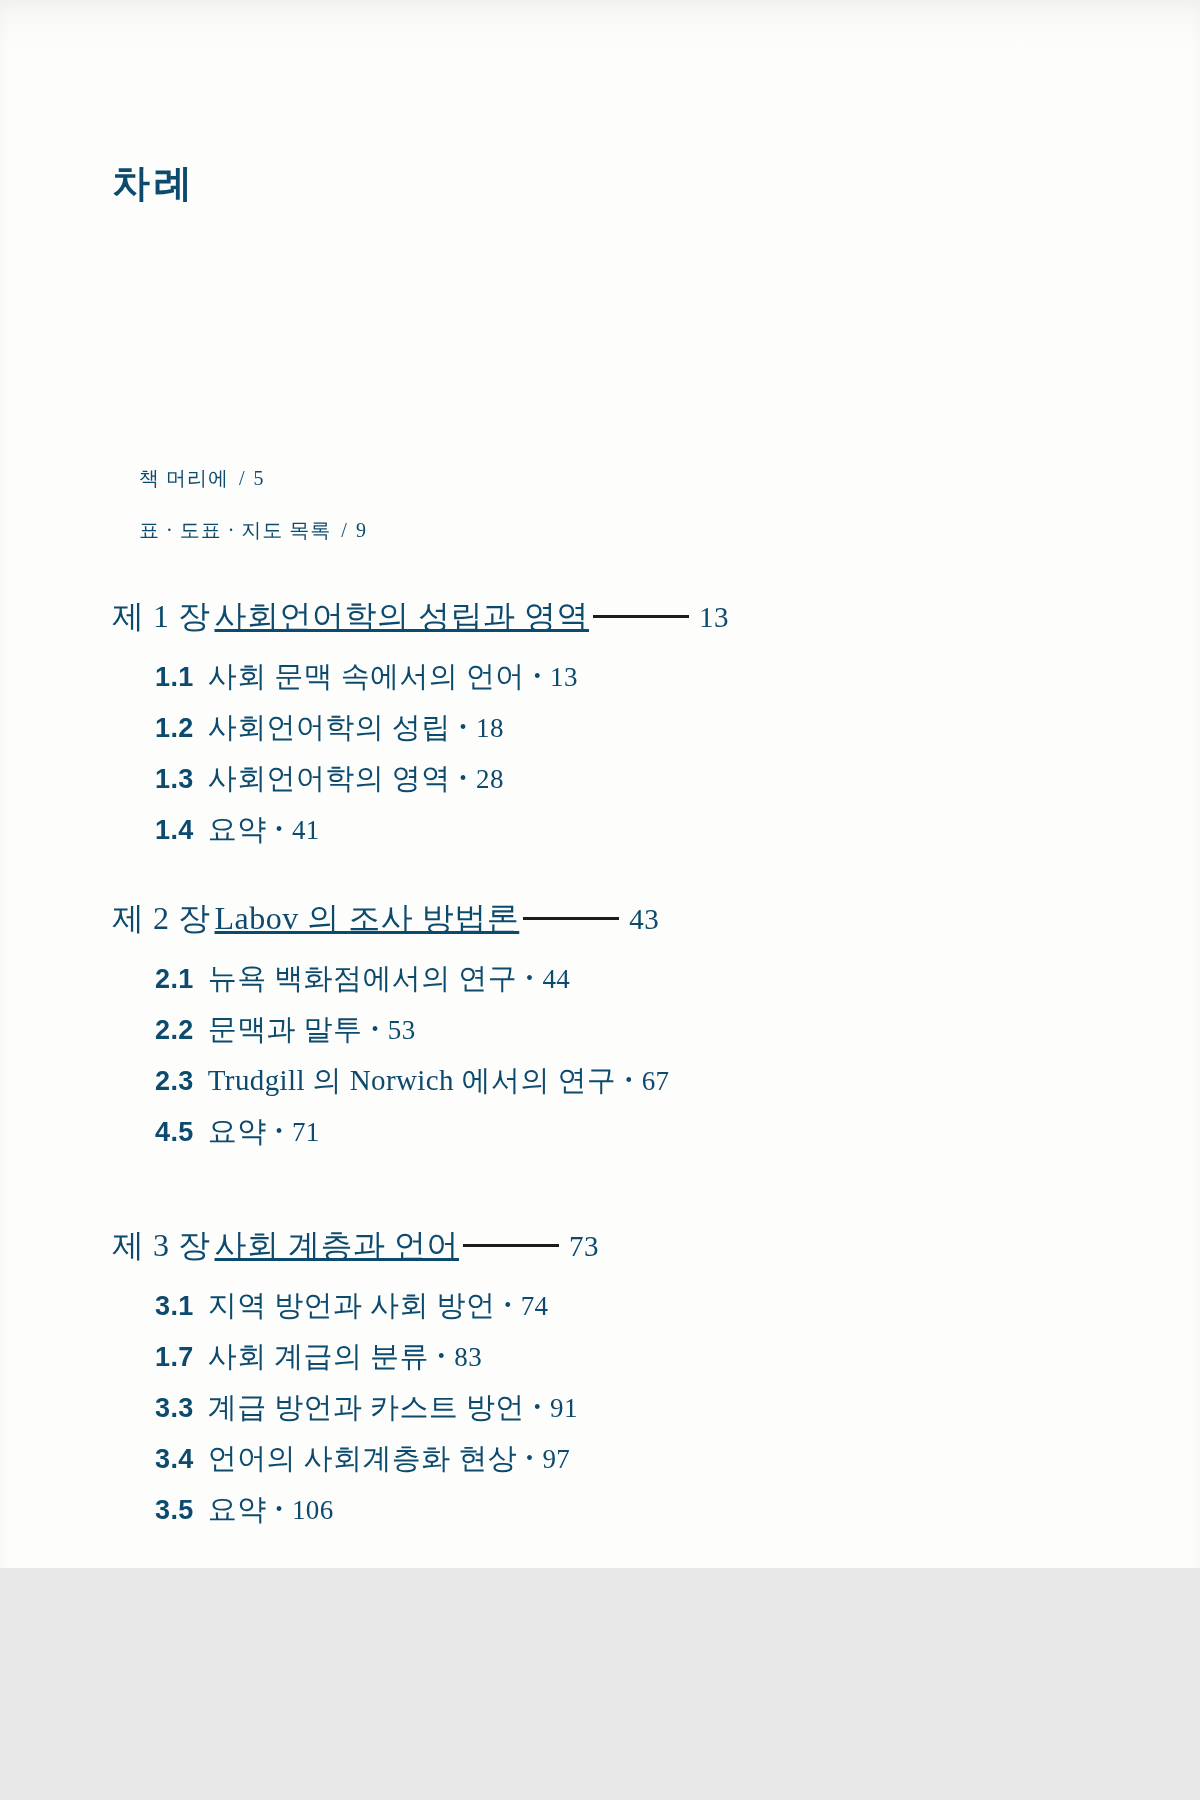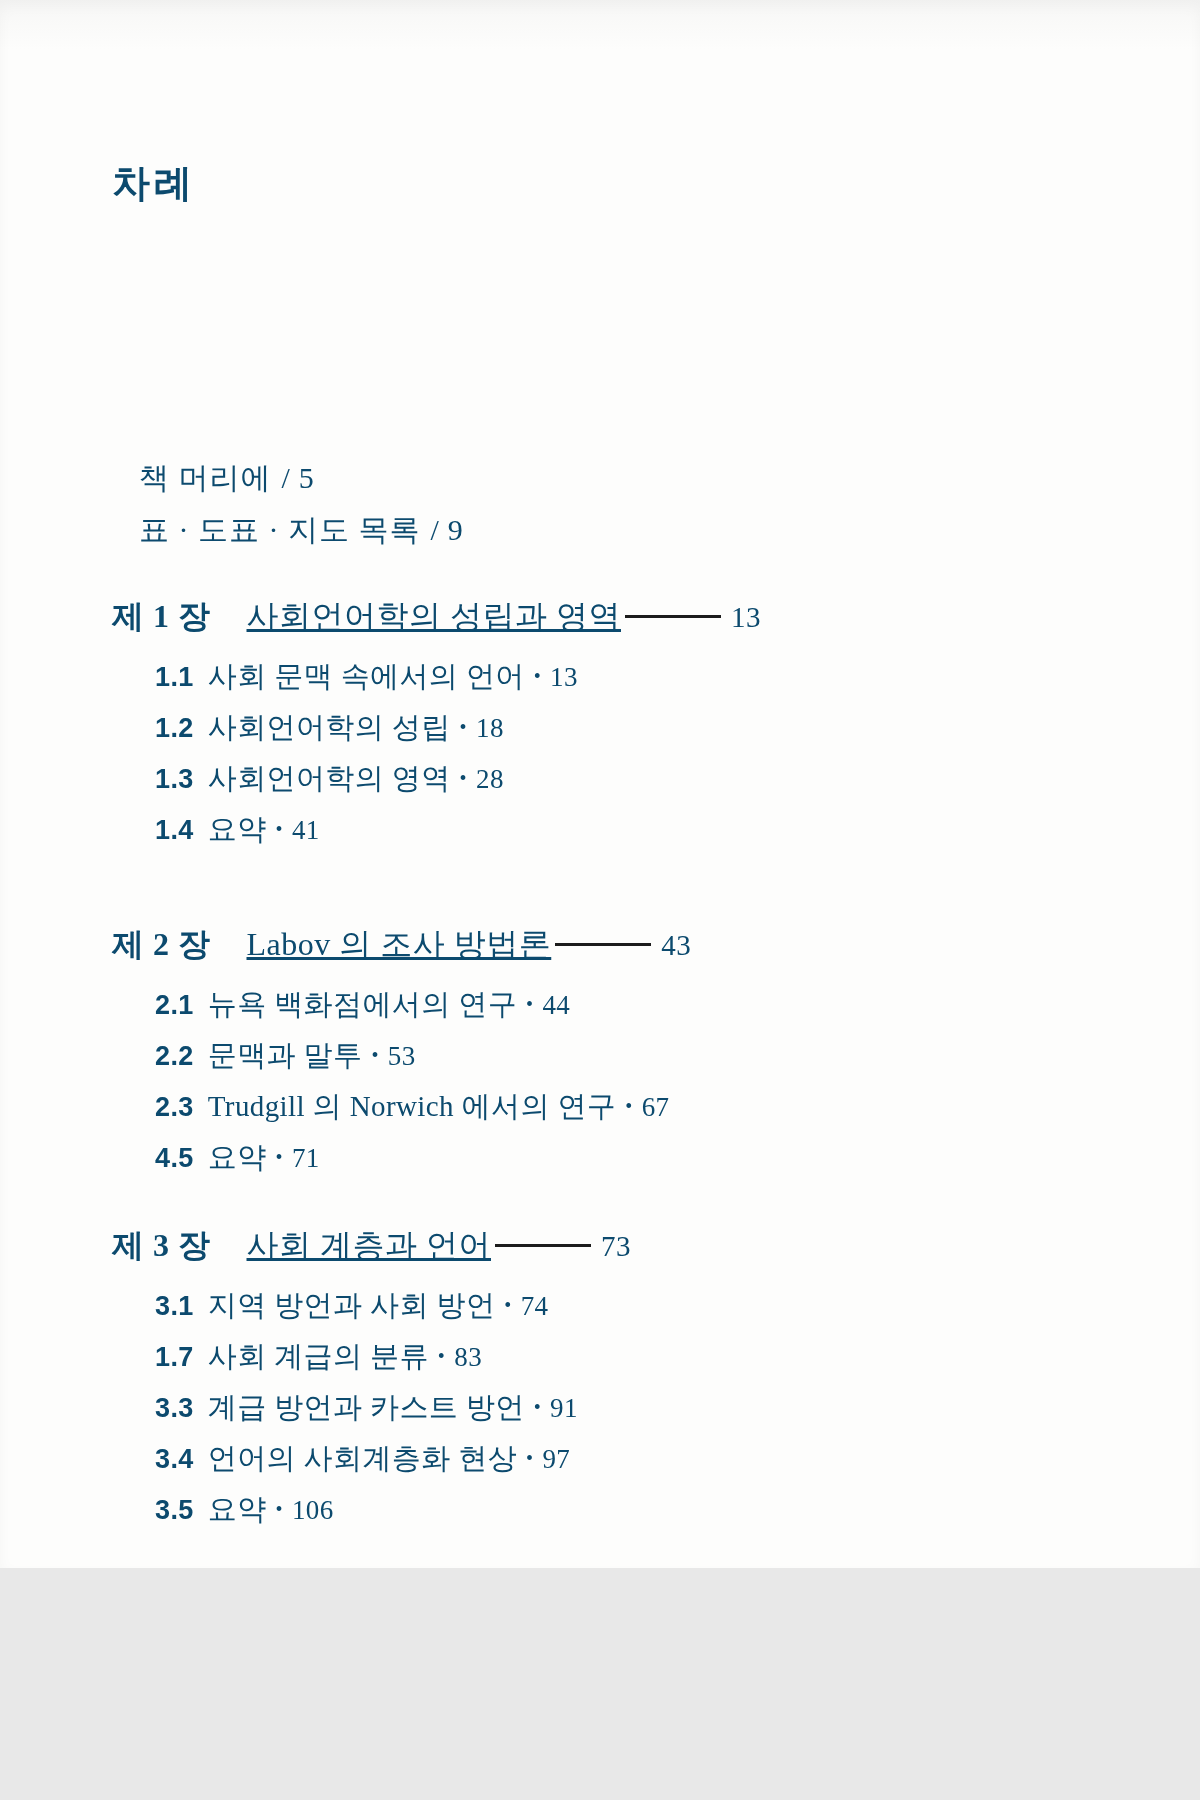--- a/index.html
+++ b/index.html
@@ -28,38 +28,38 @@
     font-size: 38px;
     font-weight: 700;
     letter-spacing: 4px;
     margin: 0;
   }
 
   .front-matter {
     position: absolute;
     left: 139px;
     top: 452px;
-    font-size: 30px;
+    font-size: 20px;
     line-height: 52px;
     letter-spacing: 1px;
   }
   .front-row .slash { margin: 0 8px 0 10px; }
 
   .chapter { position: absolute; left: 112px; }
   .chapter-1 { top: 592px; }
-  .chapter-2 { top: 920px; }
+  .chapter-2 { top: 894px; }
   .chapter-3 { top: 1221px; }
 
   .chapter-heading {
     font-size: 32px;
     line-height: 48px;
     white-space: nowrap;
     letter-spacing: 0.5px;
   }
-  .chapter-label { font-weight: 700; margin-right: 36px; }
+  .chapter-label { font-weight: 400; margin-right: 4px; }
   .chapter-title { font-weight: 500; text-decoration: underline; }
   .leader-line {
     display: inline-block;
     width: 96px;
     height: 0;
     border-top: 3px solid #1c1c1c;
     vertical-align: 9px;
     margin: 0 10px 0 4px;
   }
   .chapter-page { font-size: 29px; }

